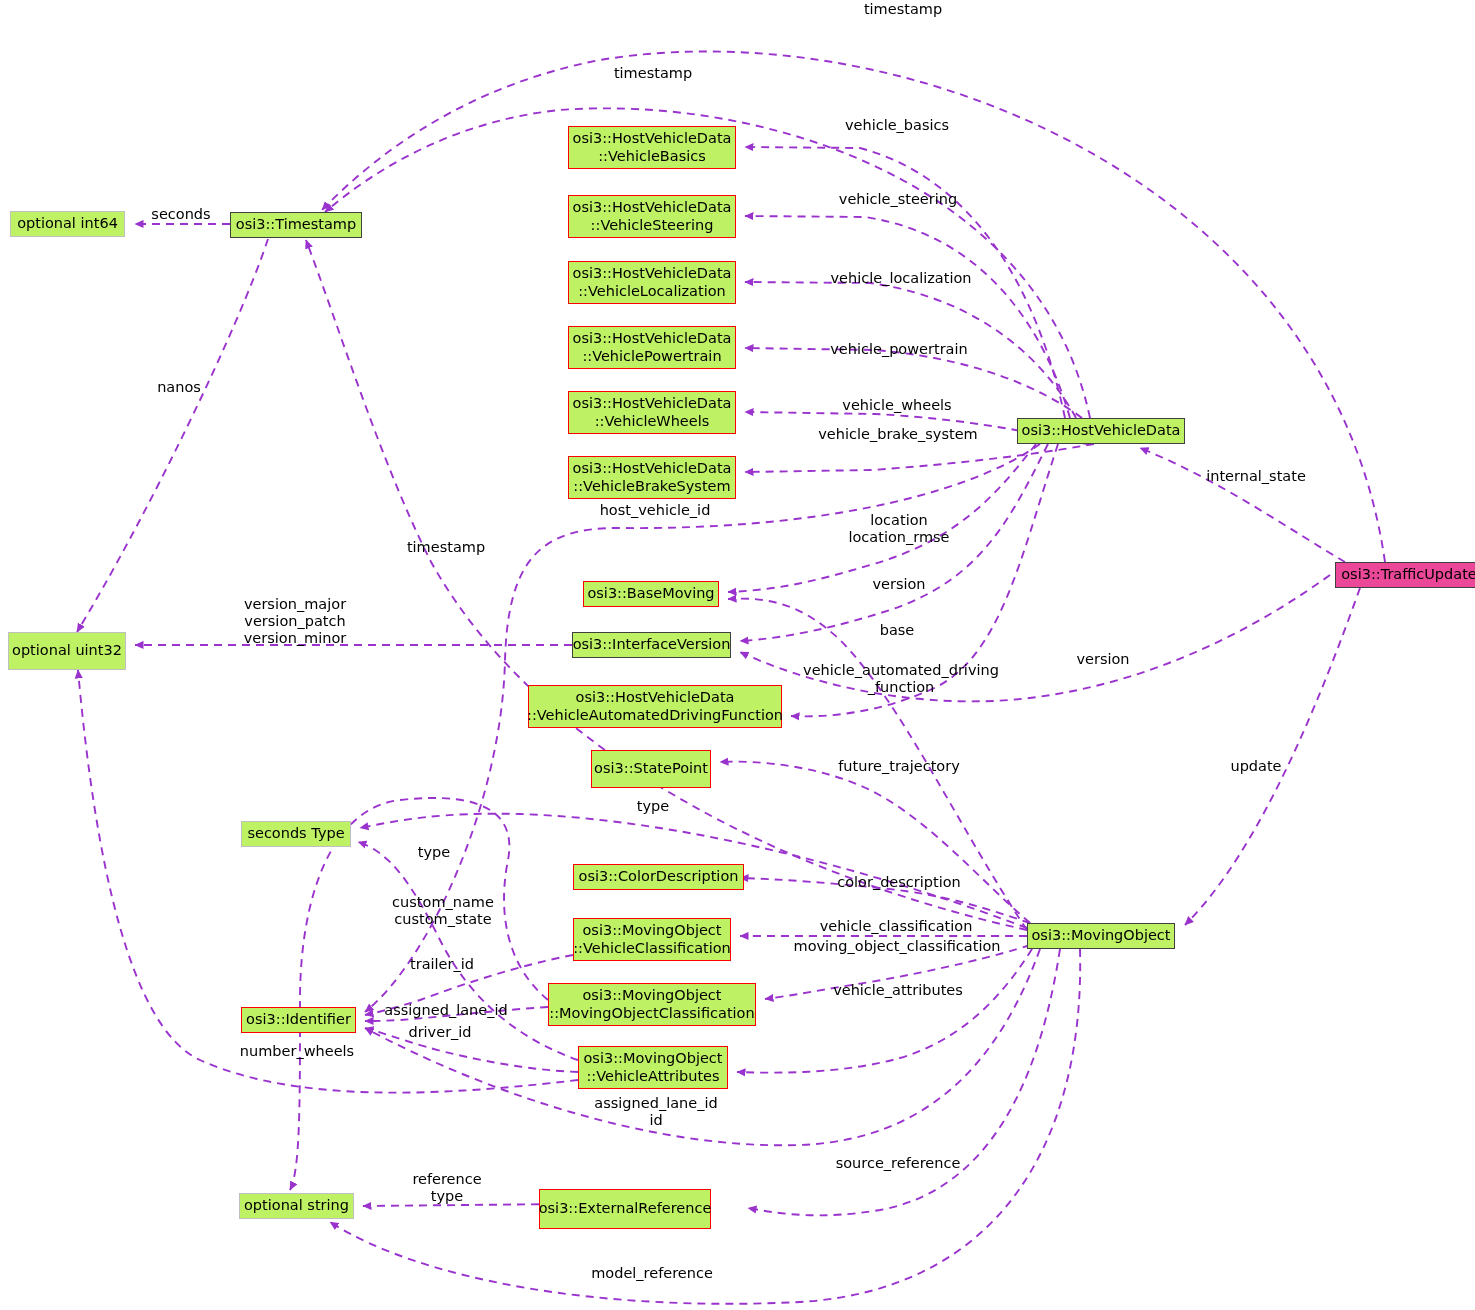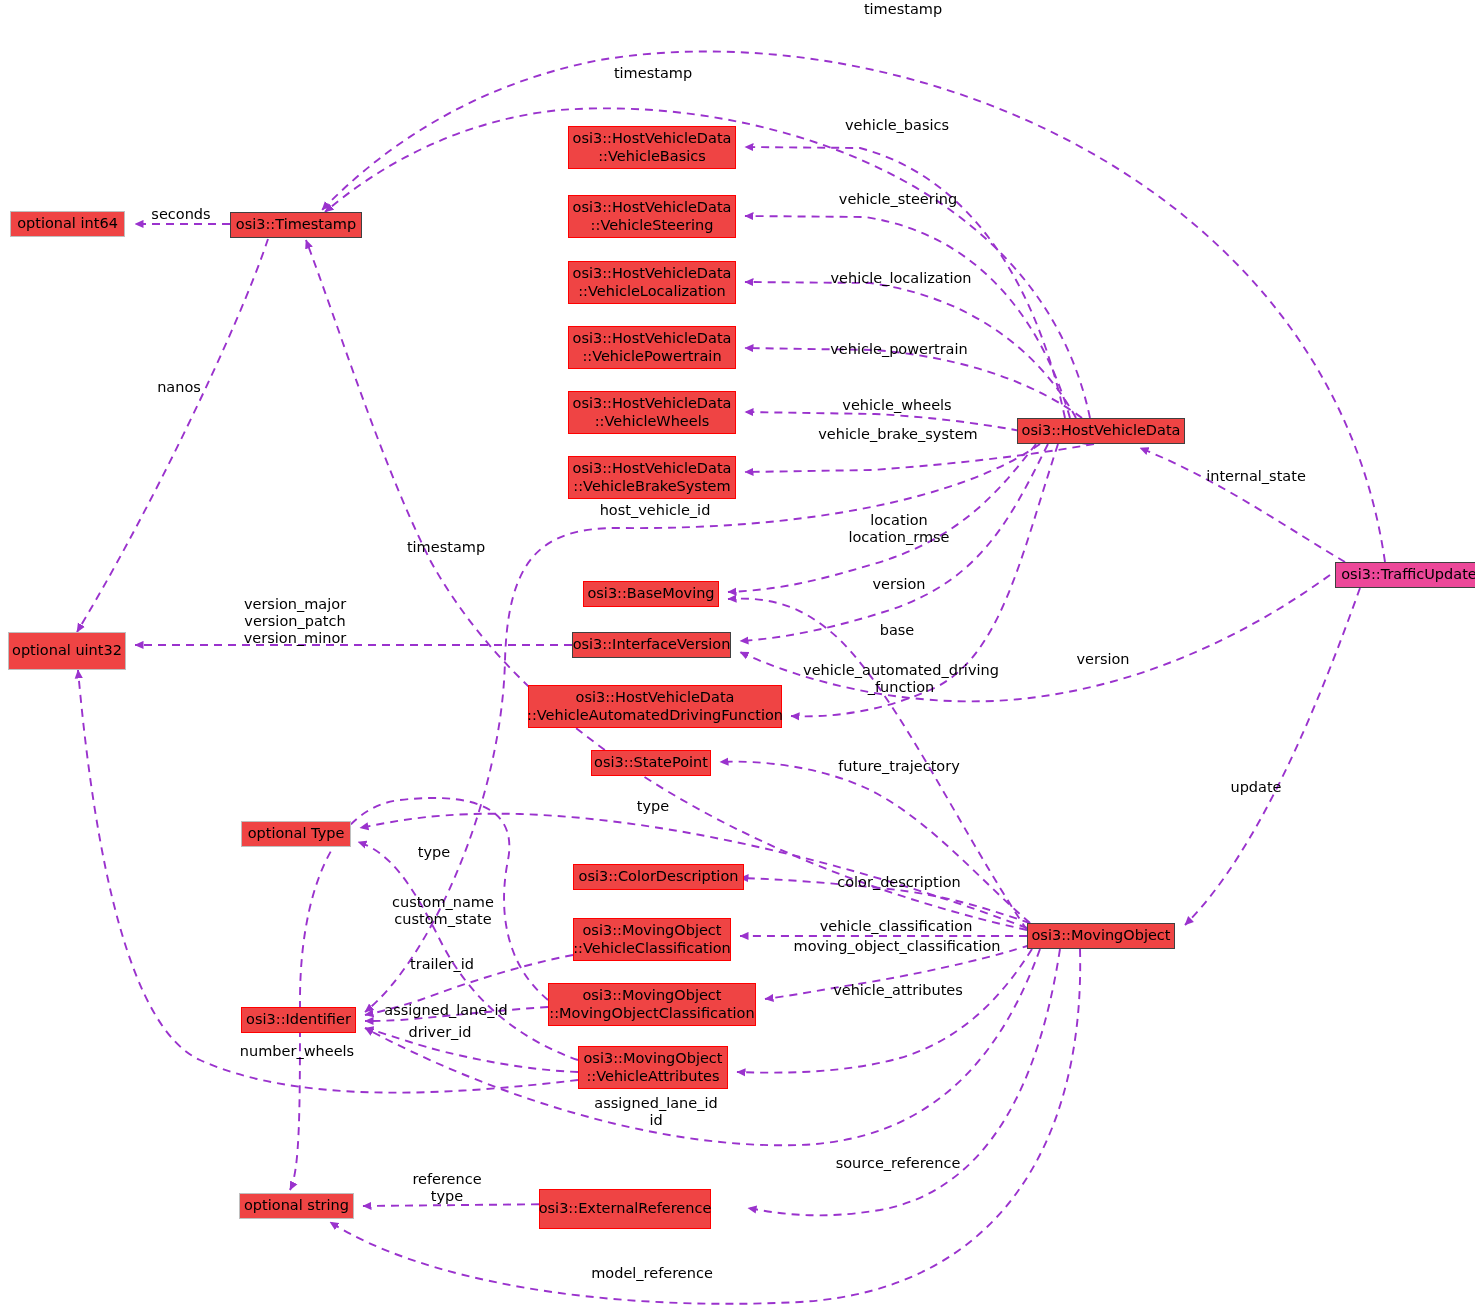--- a/index.html
+++ b/index.html
@@ -27,21 +27,21 @@
   .node {
     position: absolute;
     box-sizing: border-box;
     display: flex;
     align-items: center;
     justify-content: center;
     text-align: center;
     line-height: 1.18;
     font-size: 14.5px;
     color: #000000;
-    background: #ef4444;
+    background: #bef264;
     white-space: pre;
     z-index: 5;
   }
   .node.red {
     border: 1.6px solid #ff0000;
   }
   .node.dark {
     border: 1.6px solid #404040;
   }
   .node.light {
@@ -164,22 +164,22 @@
 ::VehicleWheels</div>
   <div class="node red" style="left:568px;top:456px;width:168px;height:43px;">osi3::HostVehicleData
 ::VehicleBrakeSystem</div>
   <div class="node dark" style="left:1017px;top:418px;width:168px;height:26px;">osi3::HostVehicleData</div>
   <div class="node current" style="left:1320px;top:562px;width:148px;height:26px;">osi3::TrafficUpdate</div>
   <div class="node light" style="left:8px;top:632px;width:118px;height:38px;">optional uint32</div>
   <div class="node red" style="left:583px;top:581px;width:136px;height:26px;">osi3::BaseMoving</div>
   <div class="node dark" style="left:572px;top:632px;width:159px;height:26px;">osi3::InterfaceVersion</div>
   <div class="node red" style="left:528px;top:685px;width:254px;height:43px;">osi3::HostVehicleData
 ::VehicleAutomatedDrivingFunction</div>
-  <div class="node red" style="left:591px;top:750px;width:120px;height:26px;">osi3::StatePoint</div>
-  <div class="node light" style="left:241px;top:821px;width:110px;height:26px;">optional Type</div>
+  <div class="node red" style="left:591px;top:750px;width:120px;height:38px;">osi3::StatePoint</div>
+  <div class="node light" style="left:241px;top:821px;width:110px;height:26px;">seconds Type</div>
   <div class="node red" style="left:573px;top:864px;width:171px;height:26px;">osi3::ColorDescription</div>
   <div class="node red" style="left:573px;top:918px;width:158px;height:43px;">osi3::MovingObject
 ::VehicleClassification</div>
   <div class="node red" style="left:548px;top:983px;width:208px;height:43px;">osi3::MovingObject
 ::MovingObjectClassification</div>
   <div class="node red" style="left:241px;top:1007px;width:115px;height:26px;">osi3::Identifier</div>
   <div class="node red" style="left:578px;top:1046px;width:150px;height:43px;">osi3::MovingObject
 ::VehicleAttributes</div>
   <div class="node dark" style="left:1027px;top:923px;width:148px;height:26px;">osi3::MovingObject</div>
   <div class="node light" style="left:239px;top:1193px;width:115px;height:26px;">optional string</div>
@@ -202,21 +202,21 @@
   <div class="edge-label" style="left:446px;top:548px;">timestamp</div>
   <div class="edge-label" style="left:899px;top:585px;">version</div>
   <div class="edge-label" style="left:295px;top:622px;">version_major
 version_patch
 version_minor</div>
   <div class="edge-label" style="left:897px;top:631px;">base</div>
   <div class="edge-label" style="left:1103px;top:660px;">version</div>
   <div class="edge-label" style="left:901px;top:679px;">vehicle_automated_driving
 _function</div>
   <div class="edge-label" style="left:899px;top:767px;">future_trajectory</div>
-  <div class="edge-label" style="left:1256px;top:788px;">update</div>
+  <div class="edge-label" style="left:1256px;top:767px;">update</div>
   <div class="edge-label" style="left:653px;top:807px;">type</div>
   <div class="edge-label" style="left:434px;top:853px;">type</div>
   <div class="edge-label" style="left:899px;top:883px;">color_description</div>
   <div class="edge-label" style="left:443px;top:911px;">custom_name
 custom_state</div>
   <div class="edge-label" style="left:896px;top:927px;">vehicle_classification</div>
   <div class="edge-label" style="left:897px;top:947px;">moving_object_classification</div>
   <div class="edge-label" style="left:442px;top:965px;">trailer_id</div>
   <div class="edge-label" style="left:898px;top:991px;">vehicle_attributes</div>
   <div class="edge-label" style="left:446px;top:1011px;">assigned_lane_id</div>

